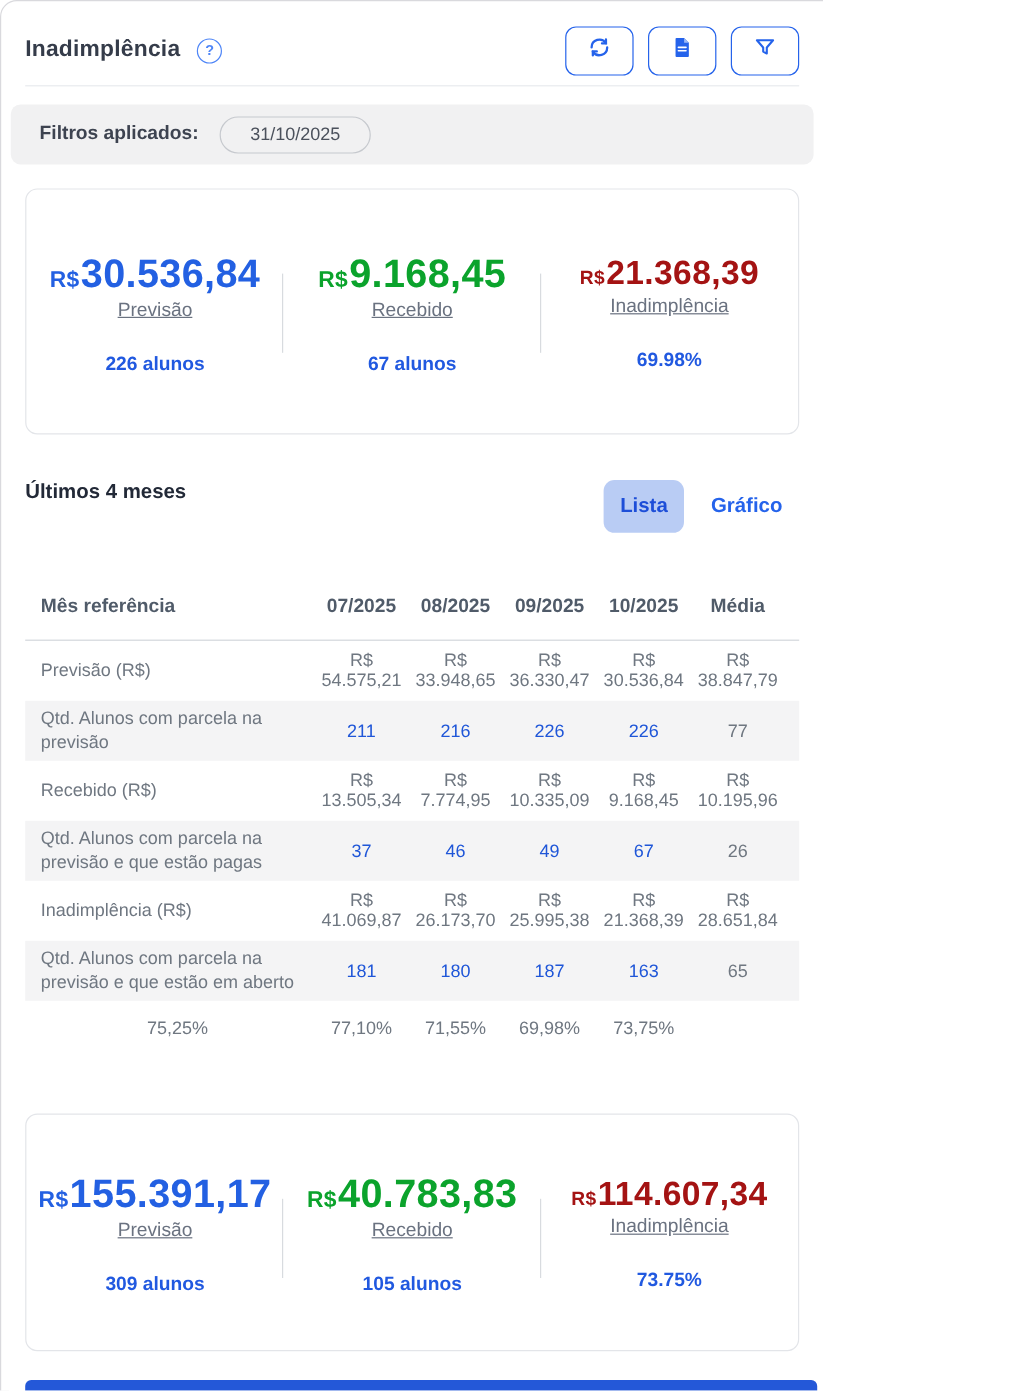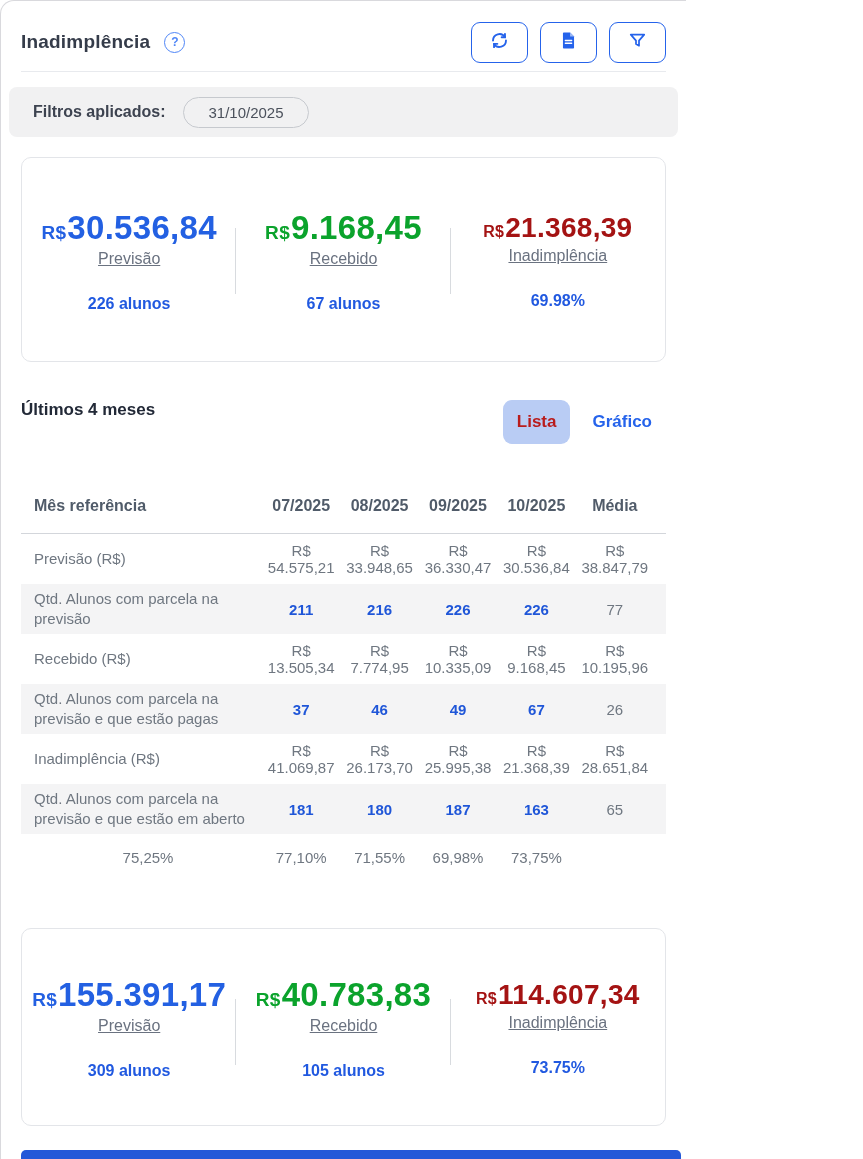--- a/index.html
+++ b/index.html
@@ -39,34 +39,34 @@
   .c-blue { color:#2360e2; }
   .c-green { color:#0ba32c; }
   .c-red { color:#a41313; }
   .slabel { font-size:16px; color:#6a7280; margin-top:3px;text-decoration:underline; }
   .ssub { font-size:16px; font-weight:700; color:#2159e0; margin-top:27px; }
   
   .sechead { display:flex; justify-content:space-between; align-items:flex-start; margin:38px 20px 0; height:50px; }
   .sectitle { font-size:17px; font-weight:700; color:#222937; }
   .tabs { display:flex; align-items:center; gap:8px; }
   .tab { font-size:17px; font-weight:700; color:#2563eb; padding:12px 14px; border-radius:9px; cursor:pointer; }
-  .tab.active { background:#b9ccf4; color:#b91c1c; }
+  .tab.active { background:#b9ccf4; color:#1d4ed8; }
   
   .table { margin:28px 0 0; }
   .thead, .trow { display:grid; grid-template-columns:228px repeat(5,1fr); align-items:center;
                   margin:0 20px; padding:0 12px 0 13px; }
   .thead { height:56px; border-bottom:1px solid #d3d6db; }
   .th { font-size:16px; font-weight:700; color:#505b69; text-align:center; }
   .th.first { text-align:left; }
   .trow { height:50px; }
   .trow.striped { background:#f4f4f5; }
   .trow.last { height:46px; }
   .tlabel { font-size:15px; color:#6f7781; line-height:1.35; padding-right:10px; }
   .tval { font-size:15px; color:#6f7781; text-align:center; }
-  .tval.blue { color:#1f56d8; font-weight:700; }
+  .tval.blue { color:#1f56d8; font-weight:400; }
   
   .bottombar { position:absolute; left:20px; right:5px; bottom:0; height:9px; background:#2458d8; border-radius:5px 5px 0 0; }
 </style>
 </head>
 <body>
 
 <div class="page">
 
   <div class="topbar">
     <div class="titlewrap">

